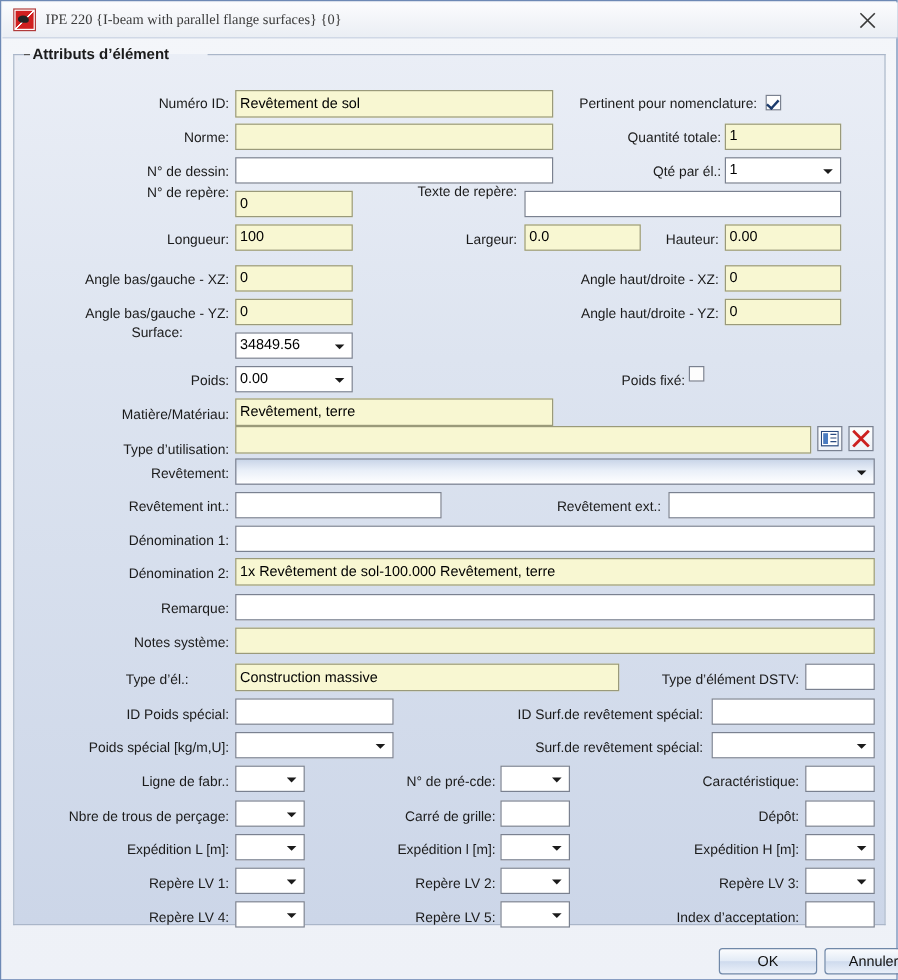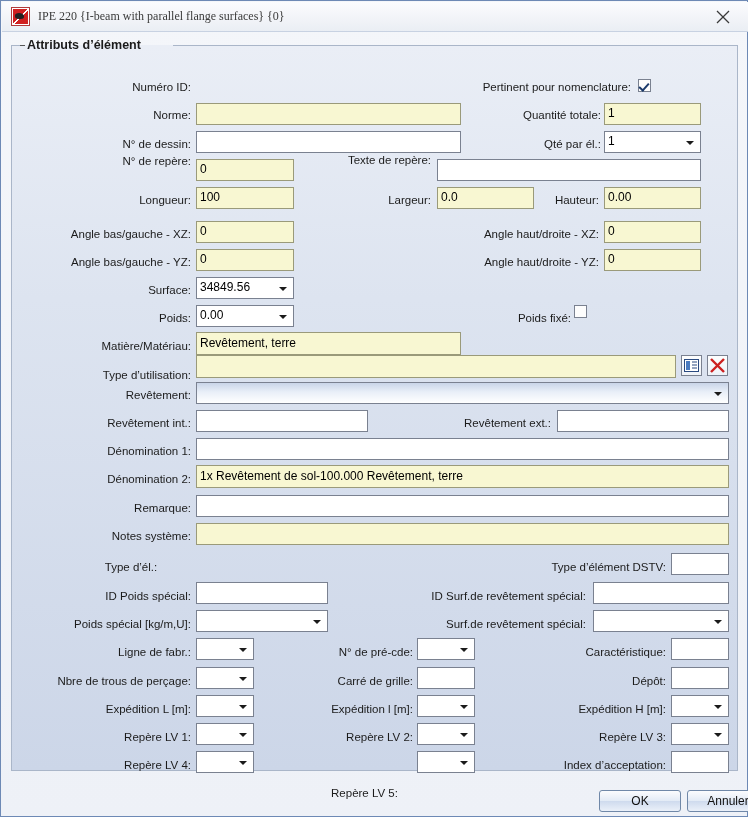--- a/index.html
+++ b/index.html
@@ -227,20 +227,21 @@
     </div>
   </div>
 
   <div id="groupbox"></div>
   <div id="gb-topline-left"></div>
   <div id="gb-topline-right"></div>
   <div id="gb-dash"></div>
   <div id="gb-title">Attributs d’élément</div>
 
   <div class="lbl" style="left:60px; top:79px; width:130px;">Numéro ID:</div>
+  <div class="fld yellow tall" style="left:195px; top:74px; width:265px;">Revêtement de sol</div>
 
   <div class="lbl" style="left:455px; top:79px; width:175px;">Pertinent pour nomenclature:</div>
   <div class="chk checked" style="left:637px; top:78px;"></div>
 
   <div class="lbl" style="left:60px; top:107px; width:130px;">Norme:</div>
   <div class="fld yellow" style="left:195px; top:102px; width:265px;"></div>
 
   <div class="lbl" style="left:460px; top:107px; width:140px;">Quantité totale:</div>
   <div class="fld yellow" style="left:603px; top:102px; width:97px;">1</div>
 
@@ -273,21 +274,21 @@
 
   <div class="lbl" style="left:440px; top:226px; width:158px;">Angle haut/droite - XZ:</div>
   <div class="fld yellow" style="left:603px; top:220px; width:97px;">0</div>
 
   <div class="lbl" style="left:40px; top:254px; width:150px;">Angle bas/gauche - YZ:</div>
   <div class="fld yellow" style="left:195px; top:248px; width:98px;">0</div>
 
   <div class="lbl" style="left:440px; top:254px; width:158px;">Angle haut/droite - YZ:</div>
   <div class="fld yellow" style="left:603px; top:248px; width:97px;">0</div>
 
-  <div class="lbl" style="left:70px; top:282px; width:120px;">Surface:</div>
+  <div class="lbl" style="left:70px; top:270px; width:120px;text-align:center;">Surface:</div>
   <div class="combo" style="left:195px; top:276px; width:98px;">
     <span>34849.56</span>
     <span class="arrow"></span>
   </div>
 
   <div class="lbl" style="left:70px; top:310px; width:120px;">Poids:</div>
   <div class="combo" style="left:195px; top:304px; width:98px;">
     <span>0.00</span>
     <span class="arrow"></span>
   </div>
@@ -335,20 +336,21 @@
   <div class="lbl" style="left:55px; top:471px; width:135px;">Dénomination 2:</div>
   <div class="fld yellow tall" style="left:195px; top:464px; width:533px;">1x Revêtement de sol-100.000 Revêtement, terre</div>
 
   <div class="lbl" style="left:60px; top:500px; width:130px;">Remarque:</div>
   <div class="fld" style="left:195px; top:494px; width:533px;"></div>
 
   <div class="lbl" style="left:55px; top:528px; width:135px;">Notes système:</div>
   <div class="fld yellow" style="left:195px; top:522px; width:533px;"></div>
 
   <div class="lbl" style="left:70px; top:559px; width:120px;text-align:center;">Type d’él.:</div>
+  <div class="fld yellow tall" style="left:195px; top:552px; width:320px;">Construction massive</div>
 
   <div class="lbl" style="left:525px; top:559px; width:140px;">Type d’élément DSTV:</div>
   <div class="fld" style="left:670px; top:552px; width:58px;"></div>
 
   <div class="lbl" style="left:50px; top:588px; width:140px;">ID Poids spécial:</div>
   <div class="fld" style="left:195px; top:581px; width:132px;"></div>
 
   <div class="lbl" style="left:410px; top:588px; width:175px;">ID Surf.de revêtement spécial:</div>
   <div class="fld" style="left:592px; top:581px; width:136px;"></div>
 
@@ -426,21 +428,21 @@
     <span></span>
     <span class="arrow"></span>
   </div>
 
   <div class="lbl" style="left:70px; top:757px; width:120px;">Repère LV 4:</div>
   <div class="combo" style="left:195px; top:750px; width:58px;">
     <span></span>
     <span class="arrow"></span>
   </div>
 
-  <div class="lbl" style="left:315px; top:785px; width:97px;text-align:center;">Repère LV 5:</div>
+  <div class="lbl" style="left:315px; top:757px; width:97px;">Repère LV 5:</div>
   <div class="combo" style="left:416px; top:750px; width:58px;">
     <span></span>
     <span class="arrow"></span>
   </div>
 
   <div class="lbl" style="left:525px; top:757px; width:140px;">Index d’acceptation:</div>
   <div class="fld" style="left:670px; top:750px; width:58px;"></div>
 
   <div class="btn" style="left:570px; top:789px;">OK</div>
   <div class="btn" style="left:658px; top:789px;">Annuler</div>

